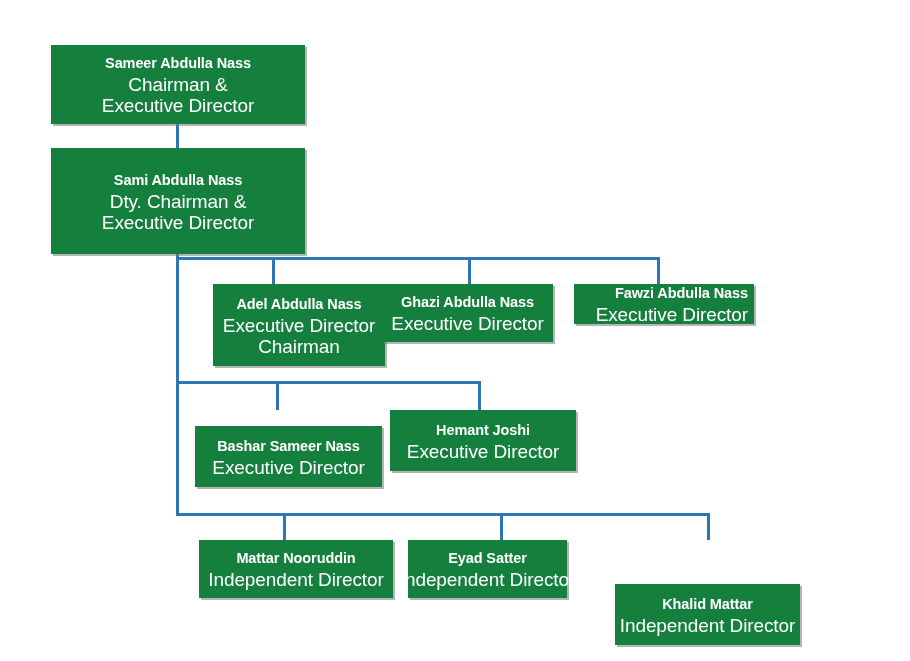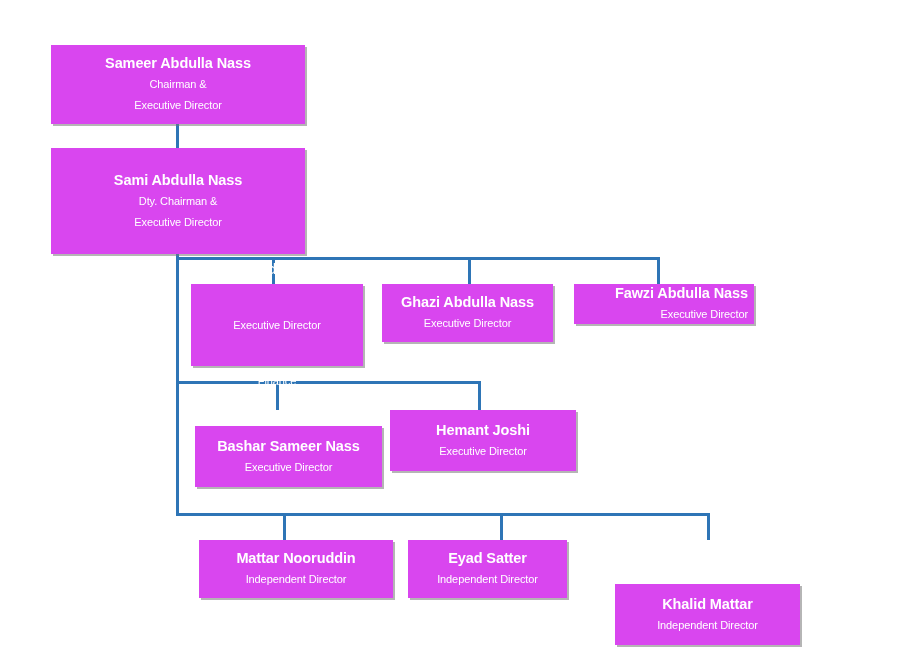--- a/index.html
+++ b/index.html
@@ -19,41 +19,41 @@
   .connector {
     position: absolute;
     background: #2E75B6;
   }
   .connector.v { width: 3px; }
   .connector.h { height: 3px; }
 
   
   .node {
     position: absolute;
-    background: #d946ef;
+    background: #15803d;
     box-shadow: 2px 2px 0 0 rgba(120,120,120,0.55);
     display: flex;
     flex-direction: column;
     align-items: center;
     justify-content: center;
     box-sizing: border-box;
     padding: 4px 6px;
     color: #ffffff;
     text-align: center;
   }
   .node .nm {
     font-weight: bold;
     font-size: 14.5px;
     line-height: 21px;
     letter-spacing: -0.1px;
     white-space: nowrap;
   }
   .node .ttl {
     font-weight: normal;
-    font-size: 11px;
+    font-size: 19px;
     line-height: 21px;
     letter-spacing: -0.1px;
     white-space: nowrap;
   }
 </style>
 </head>
 <body>
 
 <div id="chart-canvas">
 
@@ -80,24 +80,24 @@
     <div class="ttl">Chairman &amp;</div>
     <div class="ttl">Executive Director</div>
   </div>
 
   <div class="node" style="left:51px; top:148px; width:254px; height:106px;">
     <div class="nm">Sami Abdulla Nass</div>
     <div class="ttl">Dty. Chairman &amp;</div>
     <div class="ttl">Executive Director</div>
   </div>
 
-  <div class="node" style="left:191px; top:284px; width:172px; height:82px;gap:35px;">
+  <div class="node" style="left:213px; top:284px; width:172px; height:82px;">
     <div class="nm">Adel Abdulla Nass</div>
     <div class="ttl">Executive Director</div>
-    <div class="ttl">Finance</div>
+    <div class="ttl">Chairman</div>
   </div>
 
   <div class="node" style="left:382px; top:284px; width:171px; height:58px;">
     <div class="nm">Ghazi Abdulla Nass</div>
     <div class="ttl">Executive Director</div>
   </div>
 
   <div class="node" style="left:574px; top:284px; width:180px; height:40px;align-items:flex-end;">
     <div class="nm">Fawzi Abdulla Nass</div>
     <div class="ttl">Executive Director</div>

